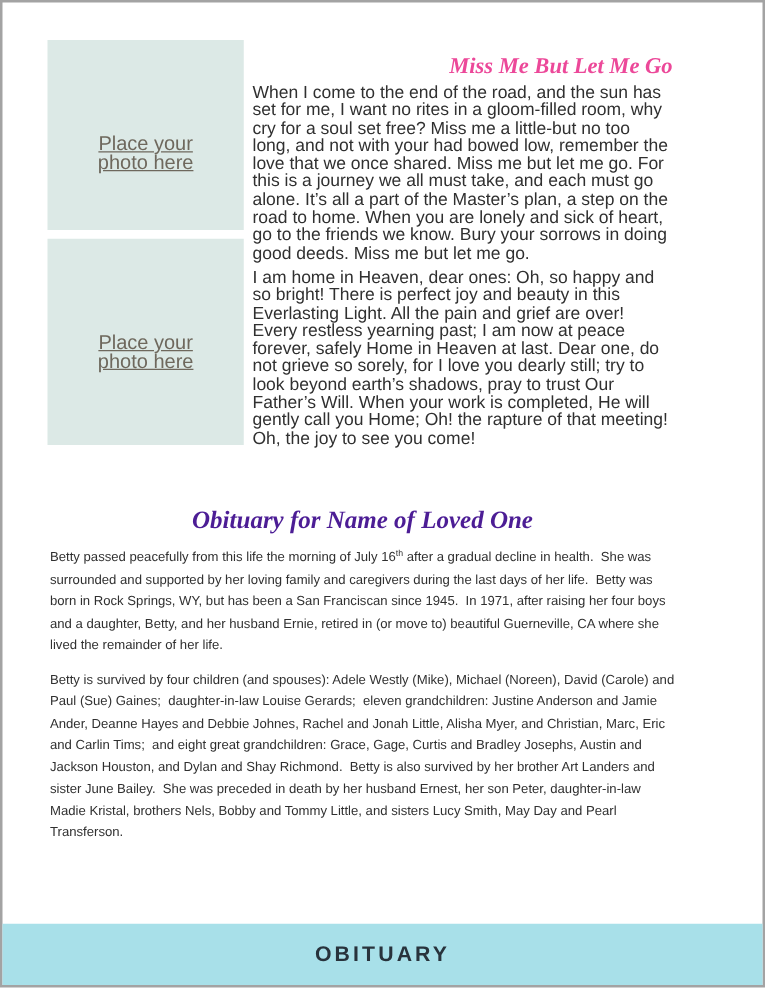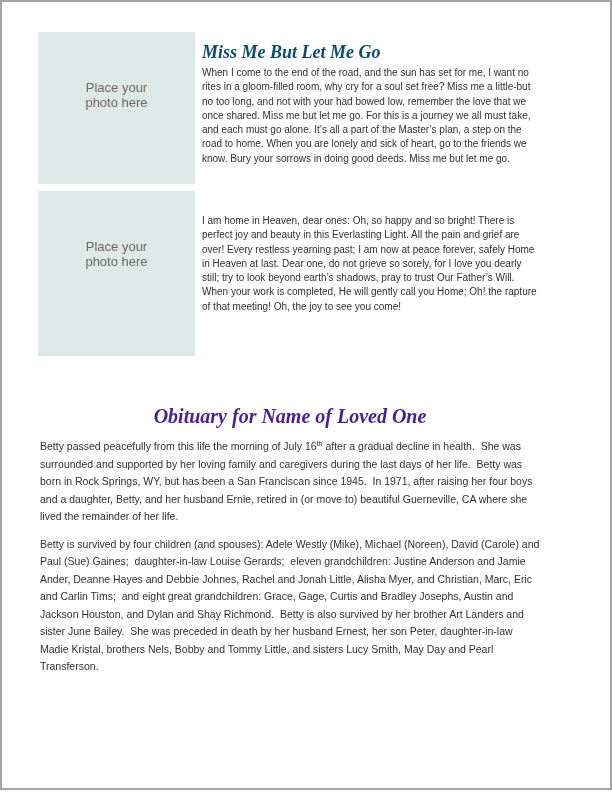--- a/index.html
+++ b/index.html
@@ -26,44 +26,45 @@
     position: absolute;
     left: 38px; width: 157px;
     background: var(--photo-box-bg, #dce9e6);
     text-align: center;
     cursor: pointer;
   }
   .photo-box.one { top: 32px;  height: 152px; }
   .photo-box.two { top: 191px; height: 165px; }
   .photo-box .label {
     display: block;
-    padding-top: 48px;
-    font-size: 13px;
+    padding-top: 76px;
+    font-size: 16px;
     line-height: 15px;
     color: var(--photo-label-text, #6e685d);
     white-space: pre-line;
+    text-decoration: underline;
   }
   .poem {
     position: absolute;
     left: 202px; width: 336px;
   }
   .poem.one { top: 42px; }
   .poem.two { top: 214px; }
   .poem-title {
-    text-align: left;
+    text-align: right;
     font-family: "Liberation Serif", serif;
     font-style: italic;
     font-weight: bold;
     font-size: 18px;
     line-height: 20px;
-    color: #0c4a6e;
+    color: #ec4899;
     margin-bottom: 4px;
   }
   .poem-body {
-    font-size: 10px;
+    font-size: 14px;
     line-height: 14.3px;
     color: #303030;
     white-space: pre-wrap;
   }
   .obituary {
     position: absolute;
     left: 40px; top: 404px; width: 500px;
   }
   .obituary-title {
     text-align: center;
@@ -128,14 +129,17 @@
   <div class="poem two">
     <div class="poem-body">I am home in Heaven, dear ones: Oh, so happy and so bright! There is perfect joy and beauty in this Everlasting Light. All the pain and grief are over! Every restless yearning past; I am now at peace forever, safely Home in Heaven at last. Dear one, do not grieve so sorely, for I love you dearly still; try to look beyond earth’s shadows, pray to trust Our Father’s Will. When your work is completed, He will gently call you Home; Oh! the rapture of that meeting! Oh, the joy to see you come!</div>
   </div>
 
   <div class="obituary">
     <div class="obituary-title">Obituary for Name of Loved One</div>
     <p><span>Betty passed peacefully from this life the morning of July 16</span><sup>th</sup><span> after a gradual decline in health.  She was surrounded and supported by her loving family and caregivers during the last days of her life.  Betty was born in Rock Springs, WY, but has been a San Franciscan since 1945.  In 1971, after raising her four boys and a daughter, Betty, and her husband Ernie, retired in (or move to) beautiful Guerneville, CA where she lived the remainder of her life.</span></p>
     <p>Betty is survived by four children (and spouses): Adele Westly (Mike), Michael (Noreen), David (Carole) and Paul (Sue) Gaines;  daughter-in-law Louise Gerards;  eleven grandchildren: Justine Anderson and Jamie Ander, Deanne Hayes and Debbie Johnes, Rachel and Jonah Little, Alisha Myer, and Christian, Marc, Eric and Carlin Tims;  and eight great grandchildren: Grace, Gage, Curtis and Bradley Josephs, Austin and Jackson Houston, and Dylan and Shay Richmond.  Betty is also survived by her brother Art Landers and sister June Bailey.  She was preceded in death by her husband Ernest, her son Peter, daughter-in-law Madie Kristal, brothers Nels, Bobby and Tommy Little, and sisters Lucy Smith, May Day and Pearl Transferson.</p>
   </div>
 
+  <div class="banner">
+    <span class="banner-label">OBITUARY</span>
+  </div>
 
 </div>
 
 </body></html>

